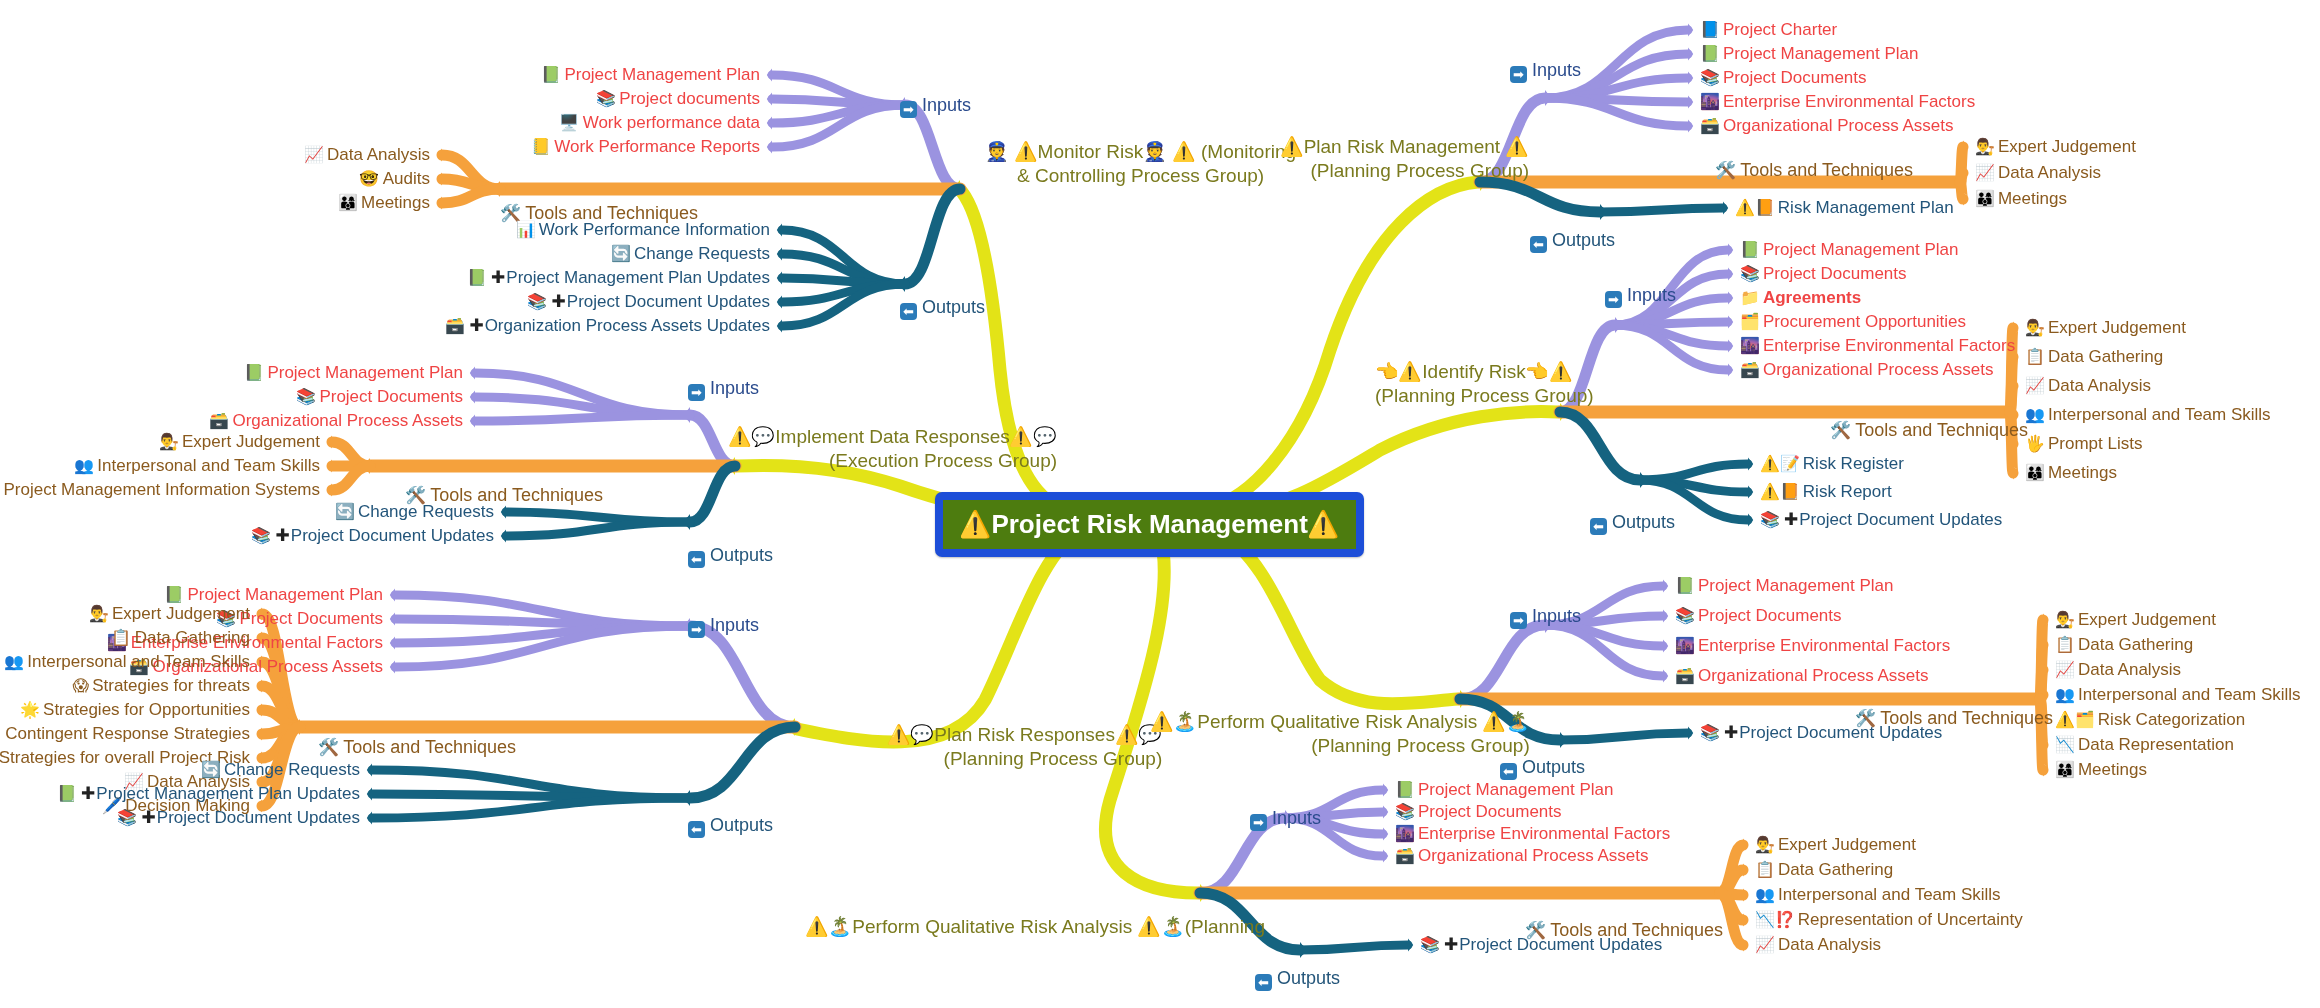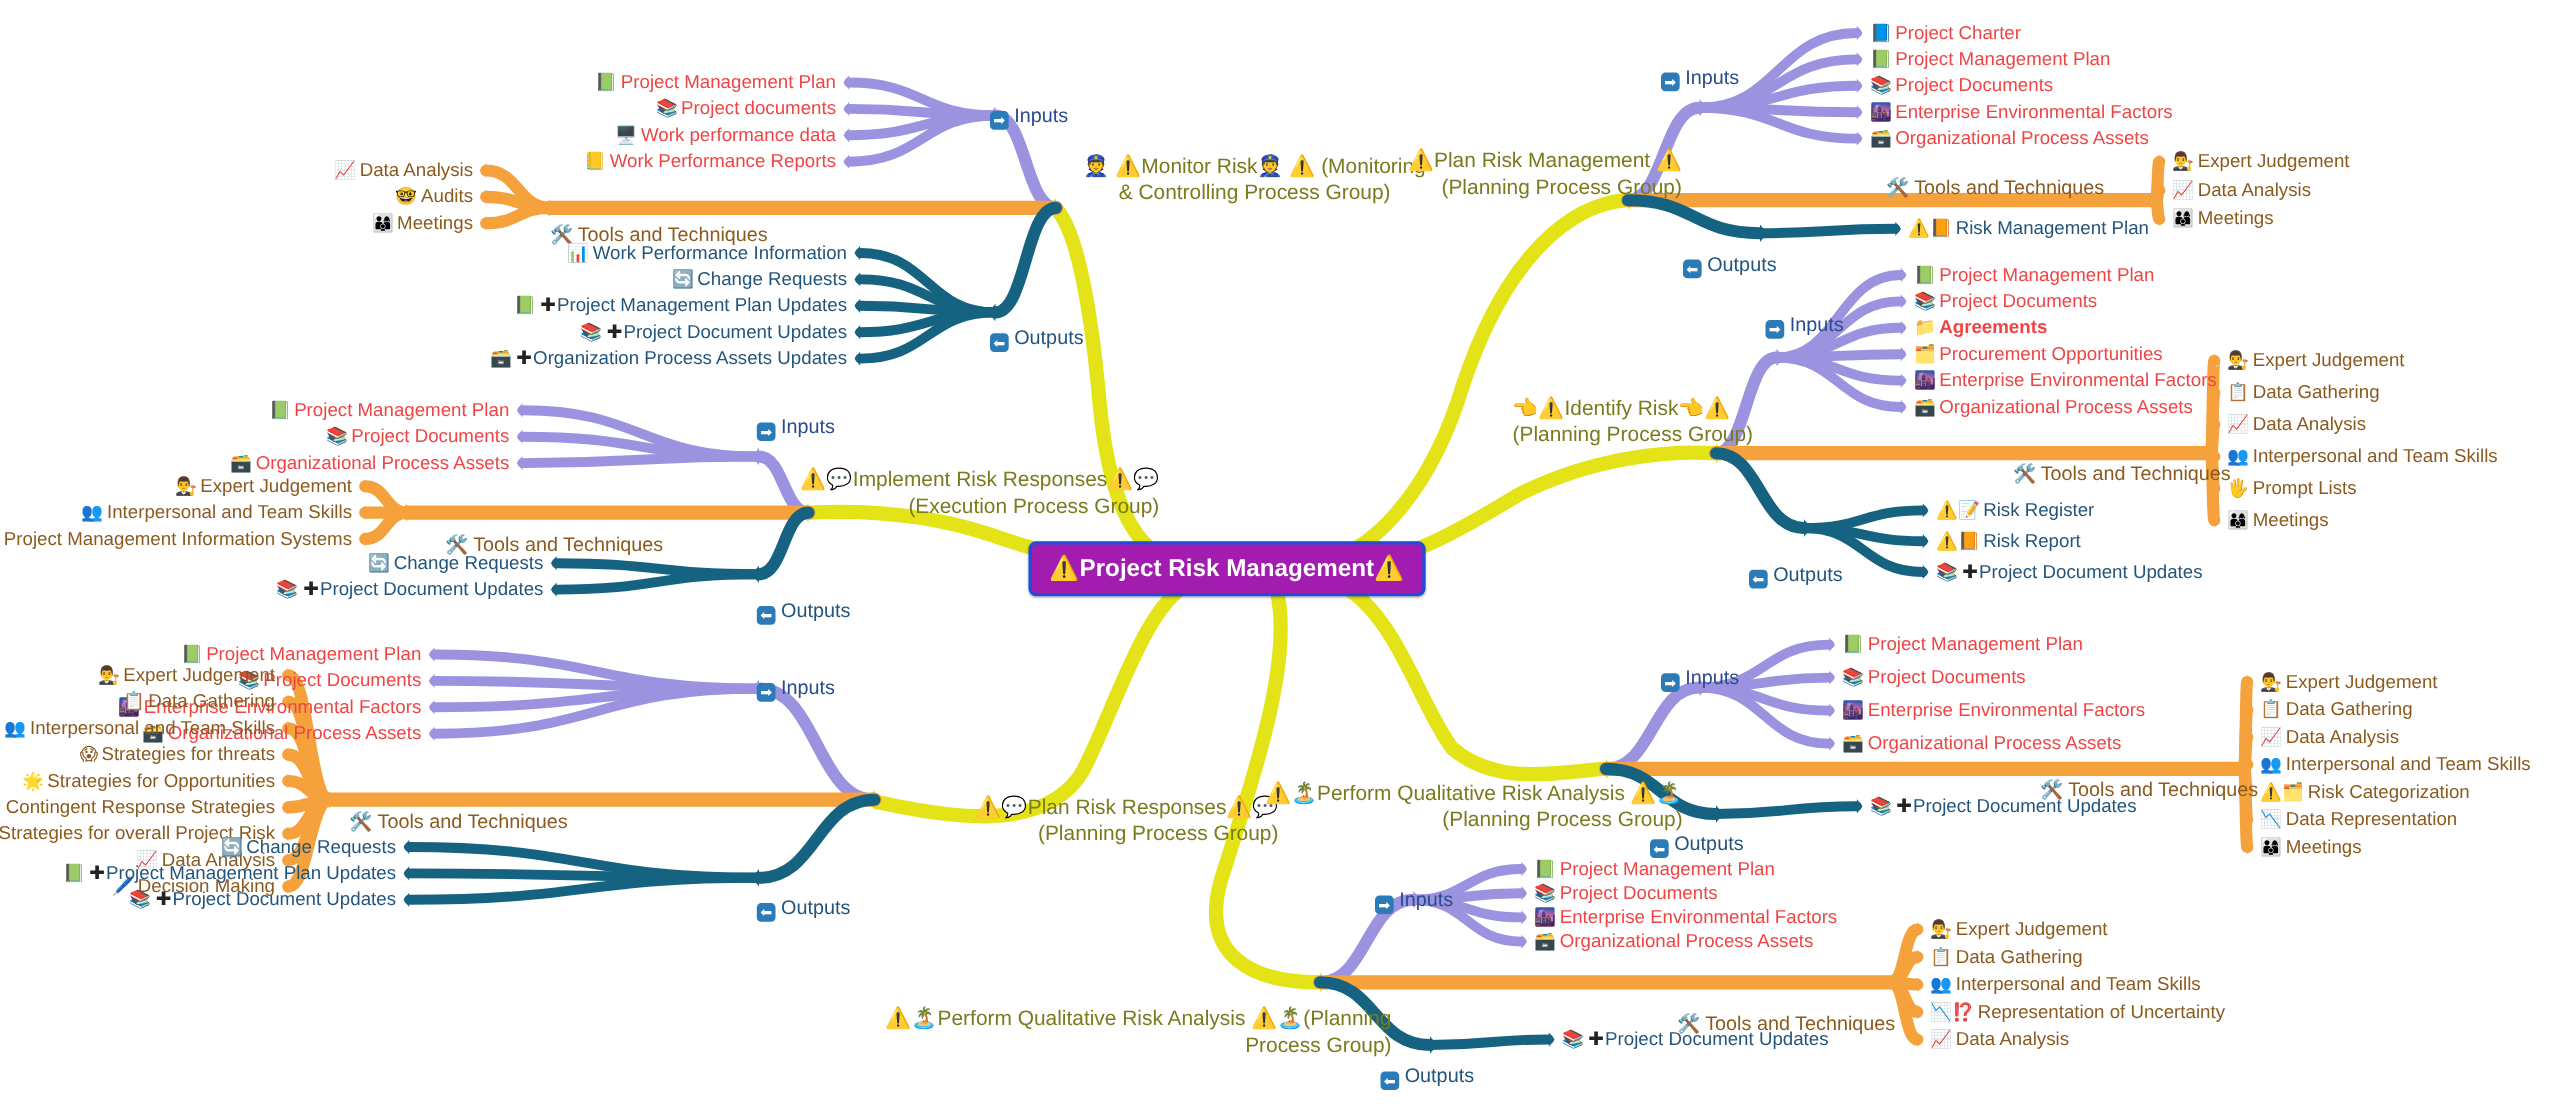--- a/index.html
+++ b/index.html
@@ -16,22 +16,22 @@
   .out{color:#23557a;}
   .tnt{color:#8a5a1e;}
 
   .cat{font-size:18px;white-space:nowrap;}
   .cat.inp-lbl{color:#2a4b8d;}
   .cat.out-lbl{color:#23557a;}
   .cat.tnt-lbl{color:#8a5a1e;}
 
   .proc{position:absolute;color:#7a7a1e;font-size:19px;line-height:1.25;}
 
-  .center{position:absolute;background:#a21caf;border:3px solid #1d4ed8;border-radius:7px;
-    color:#ffffff;font-weight:bold;font-size:22px;padding:9px 16px;white-space:nowrap;
+  .center{position:absolute;background:#4d7c0f;border:8px solid #1d4ed8;border-radius:7px;
+    color:#ffffff;font-weight:bold;font-size:26px;padding:9px 16px;white-space:nowrap;
     box-shadow:0 1px 2px rgba(0,0,0,.25);}
 
   .sq{display:inline-block;width:17px;height:17px;border-radius:4px;background:#2b7bb9;
       color:#fff;font-size:12px;text-align:center;line-height:17px;vertical-align:-3px;margin-right:5px;}
   .ra{font-size:13px;}
   .plus{font-weight:bold;font-size:17px;color:#222;margin:0 1px;}
 </style>
 </head>
 <body>
 
@@ -273,21 +273,21 @@
       <div class="node leaf tnt" style="top: 145px; left: auto; right: 1890px;"><span class="ico">📈</span><span>Data Analysis</span></div>
       <div class="node leaf tnt" style="top: 169px; left: auto; right: 1890px;"><span class="ico">🤓</span><span>Audits</span></div>
       <div class="node leaf tnt" style="top: 193px; left: auto; right: 1890px;"><span class="ico">👨‍👩‍👦</span><span>Meetings</span></div>
       <div class="node cat out-lbl" style="left: 900px; top: 297px;"><span class="sq"><span class="ra">⬅</span></span><span>Outputs</span></div>
       <div class="node leaf out" style="top: 220px; left: auto; right: 1550px;"><span class="ico">📊</span><span>Work Performance Information</span></div>
       <div class="node leaf out" style="top: 244px; left: auto; right: 1550px;"><span class="ico">🔄</span><span>Change Requests</span></div>
       <div class="node leaf out" style="top: 268px; left: auto; right: 1550px;"><span class="ico">📗</span><span class="plus">✚</span><span>Project Management Plan Updates</span></div>
       <div class="node leaf out" style="top: 292px; left: auto; right: 1550px;"><span class="ico">📚</span><span class="plus">✚</span><span>Project Document Updates</span></div>
       <div class="node leaf out" style="top: 316px; left: auto; right: 1550px;"><span class="ico">🗃️</span><span class="plus">✚</span><span>Organization Process Assets Updates</span></div>
       <div class="proc" style="top: 425px; left: 728px;">
-        <div style="text-align:left">⚠️💬Implement Risk Responses⚠️💬</div>
+        <div style="text-align:left">⚠️💬Implement Data Responses⚠️💬</div>
         <div style="text-align:right">(Execution Process Group)</div>
       </div>
       <div class="node cat inp-lbl" style="left: 688px; top: 378px;"><span class="sq"><span class="ra">➡</span></span><span>Inputs</span></div>
       <div class="node leaf inp" style="top: 363px; left: auto; right: 1857px;"><span class="ico">📗</span><span>Project Management Plan</span></div>
       <div class="node leaf inp" style="top: 387px; left: auto; right: 1857px;"><span class="ico">📚</span><span>Project Documents</span></div>
       <div class="node leaf inp" style="top: 411px; left: auto; right: 1857px;"><span class="ico">🗃️</span><span>Organizational Process Assets</span></div>
       <div class="node cat tnt-lbl" style="left: 405px; top: 485px;"><span class="ico" style="font-size:17px;margin-right:4px;">🛠️</span><span>Tools and Techniques</span></div>
       <div class="node leaf tnt" style="top: 432px; left: auto; right: 2000px;"><span class="ico">👨‍⚖️</span><span>Expert Judgement</span></div>
       <div class="node leaf tnt" style="top: 456px; left: auto; right: 2000px;"><span class="ico">👥</span><span>Interpersonal and Team Skills</span></div>
       <div class="node leaf tnt" style="top: 480px; left: auto; right: 2000px;"><span class="ico">💻</span><span>Project Management Information Systems</span></div>
@@ -369,21 +369,20 @@
       <div class="node leaf tnt" style="top: 635px; left: 2055px;"><span class="ico">📋</span><span>Data Gathering</span></div>
       <div class="node leaf tnt" style="top: 660px; left: 2055px;"><span class="ico">📈</span><span>Data Analysis</span></div>
       <div class="node leaf tnt" style="top: 685px; left: 2055px;"><span class="ico">👥</span><span>Interpersonal and Team Skills</span></div>
       <div class="node leaf tnt" style="top: 710px; left: 2055px;"><span class="ico">⚠️🗂️</span><span>Risk Categorization</span></div>
       <div class="node leaf tnt" style="top: 735px; left: 2055px;"><span class="ico">📉</span><span>Data Representation</span></div>
       <div class="node leaf tnt" style="top: 760px; left: 2055px;"><span class="ico">👨‍👩‍👦</span><span>Meetings</span></div>
       <div class="node cat out-lbl" style="left: 1500px; top: 757px;"><span class="sq"><span class="ra">⬅</span></span><span>Outputs</span></div>
       <div class="node leaf out" style="top: 723px; left: 1700px;"><span class="ico">📚</span><span class="plus">✚</span><span>Project Document Updates</span></div>
       <div class="proc" style="top: 915px; left: 805px;">
         <div style="text-align:left">⚠️🏝️Perform Qualitative Risk Analysis ⚠️🏝️(Planning</div>
-        <div style="text-align:right">Process Group)</div>
       </div>
       <div class="node cat inp-lbl" style="left: 1250px; top: 808px;"><span class="sq"><span class="ra">➡</span></span><span>Inputs</span></div>
       <div class="node leaf inp" style="top: 780px; left: 1395px;"><span class="ico">📗</span><span>Project Management Plan</span></div>
       <div class="node leaf inp" style="top: 802px; left: 1395px;"><span class="ico">📚</span><span>Project Documents</span></div>
       <div class="node leaf inp" style="top: 824px; left: 1395px;"><span class="ico">🌆</span><span>Enterprise Environmental Factors</span></div>
       <div class="node leaf inp" style="top: 846px; left: 1395px;"><span class="ico">🗃️</span><span>Organizational Process Assets</span></div>
       <div class="node cat tnt-lbl" style="left: 1525px; top: 920px;"><span class="ico" style="font-size:17px;margin-right:4px;">🛠️</span><span>Tools and Techniques</span></div>
       <div class="node leaf tnt" style="top: 835px; left: 1755px;"><span class="ico">👨‍⚖️</span><span>Expert Judgement</span></div>
       <div class="node leaf tnt" style="top: 860px; left: 1755px;"><span class="ico">📋</span><span>Data Gathering</span></div>
       <div class="node leaf tnt" style="top: 885px; left: 1755px;"><span class="ico">👥</span><span>Interpersonal and Team Skills</span></div>

